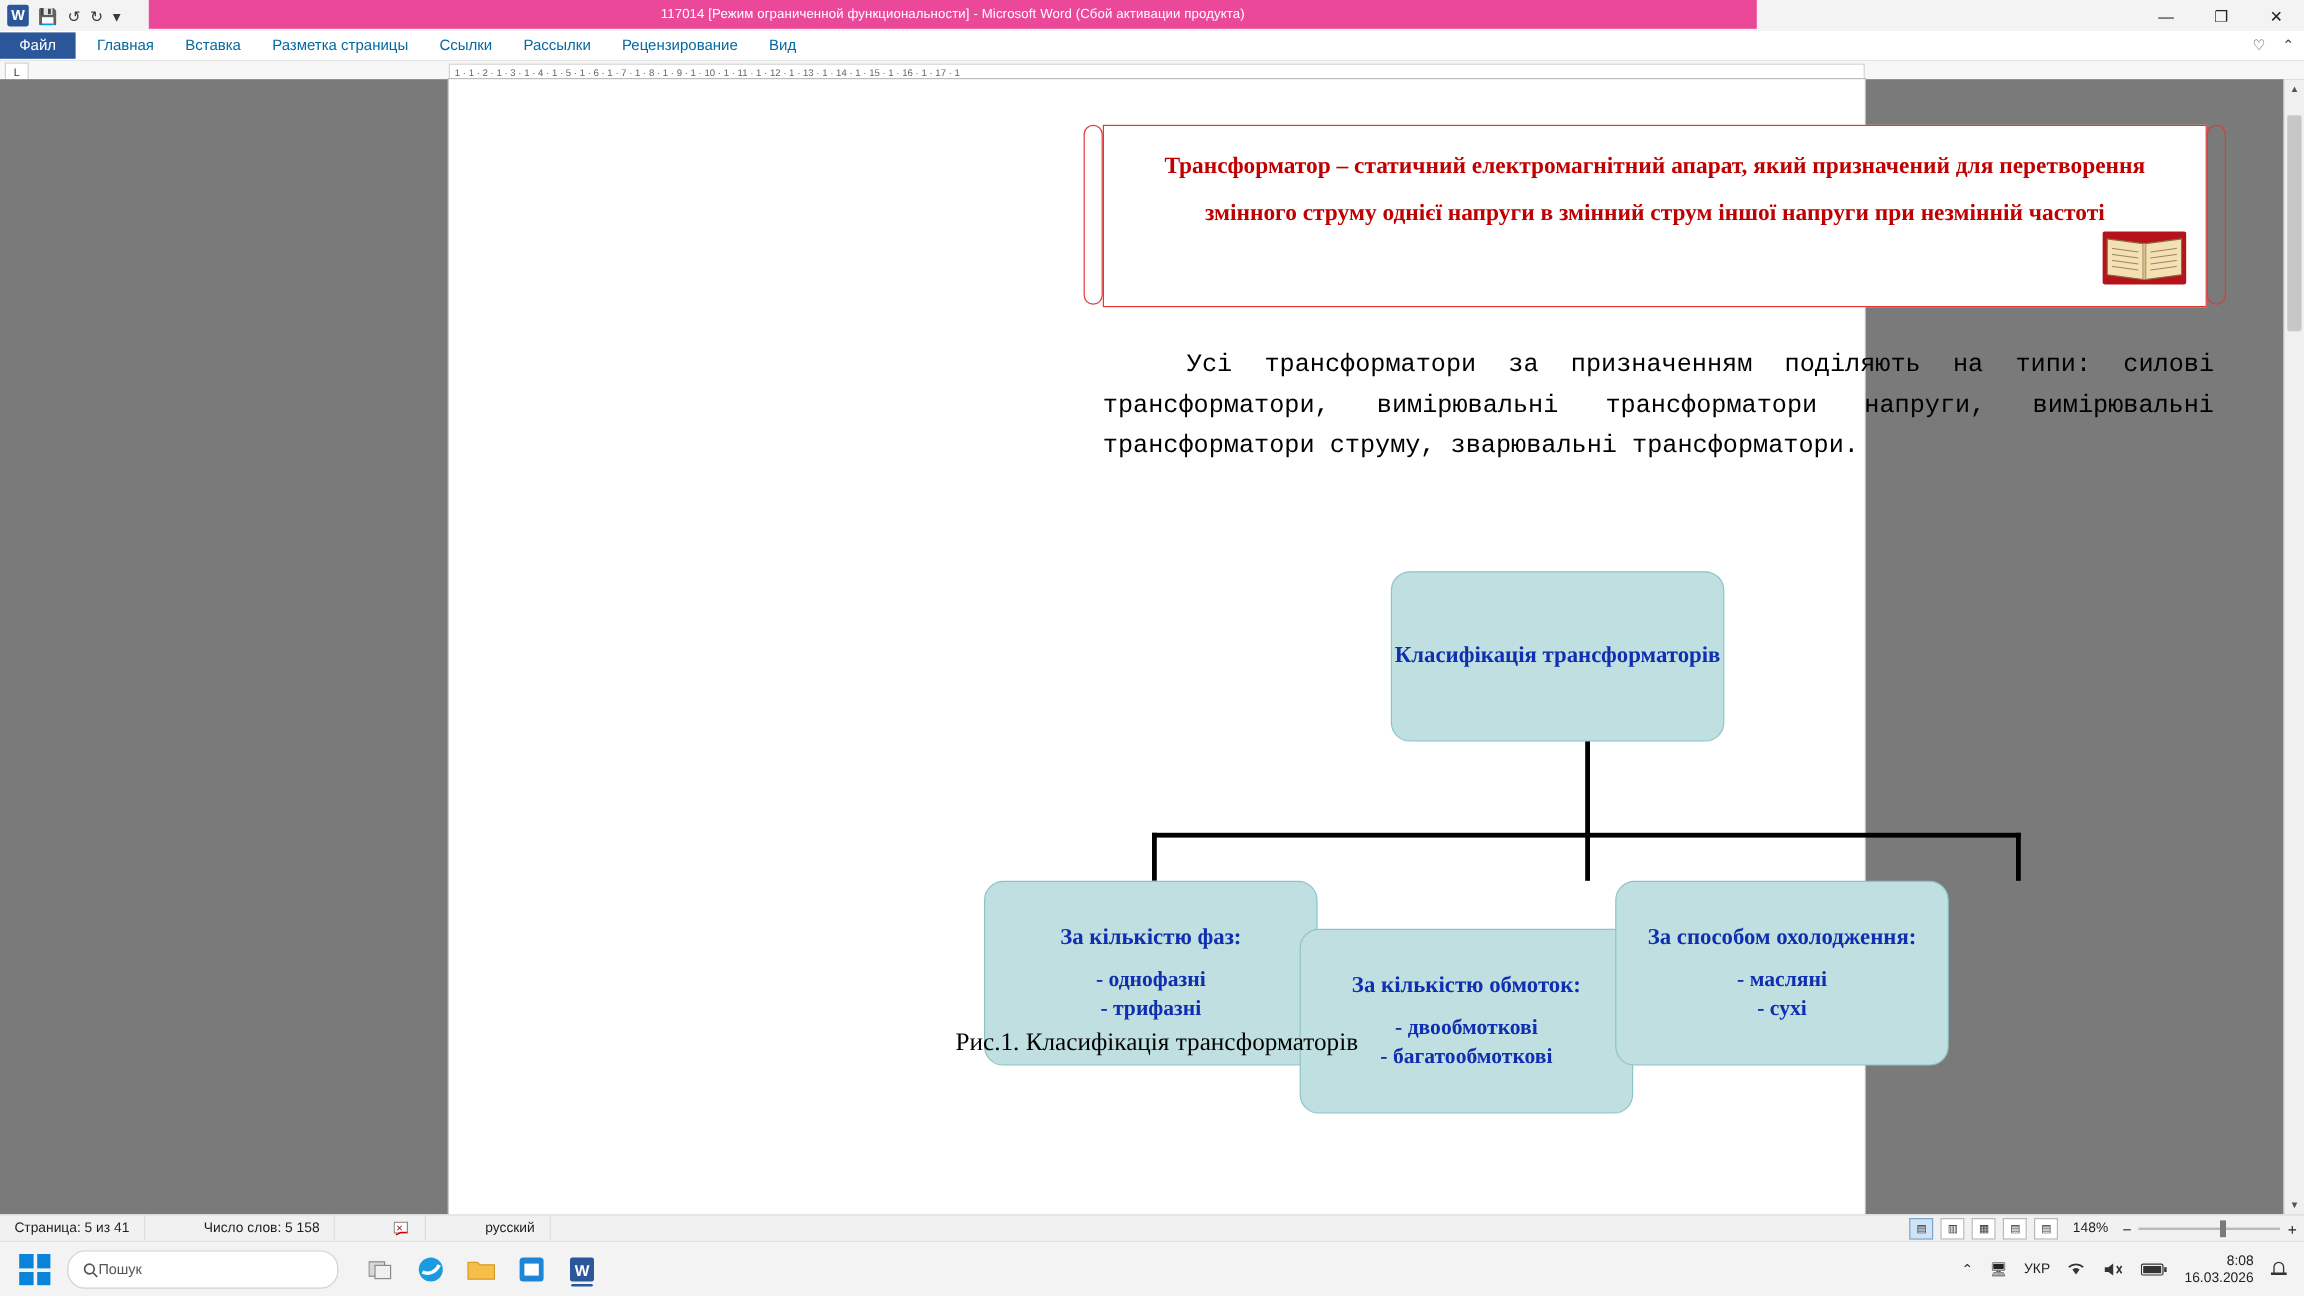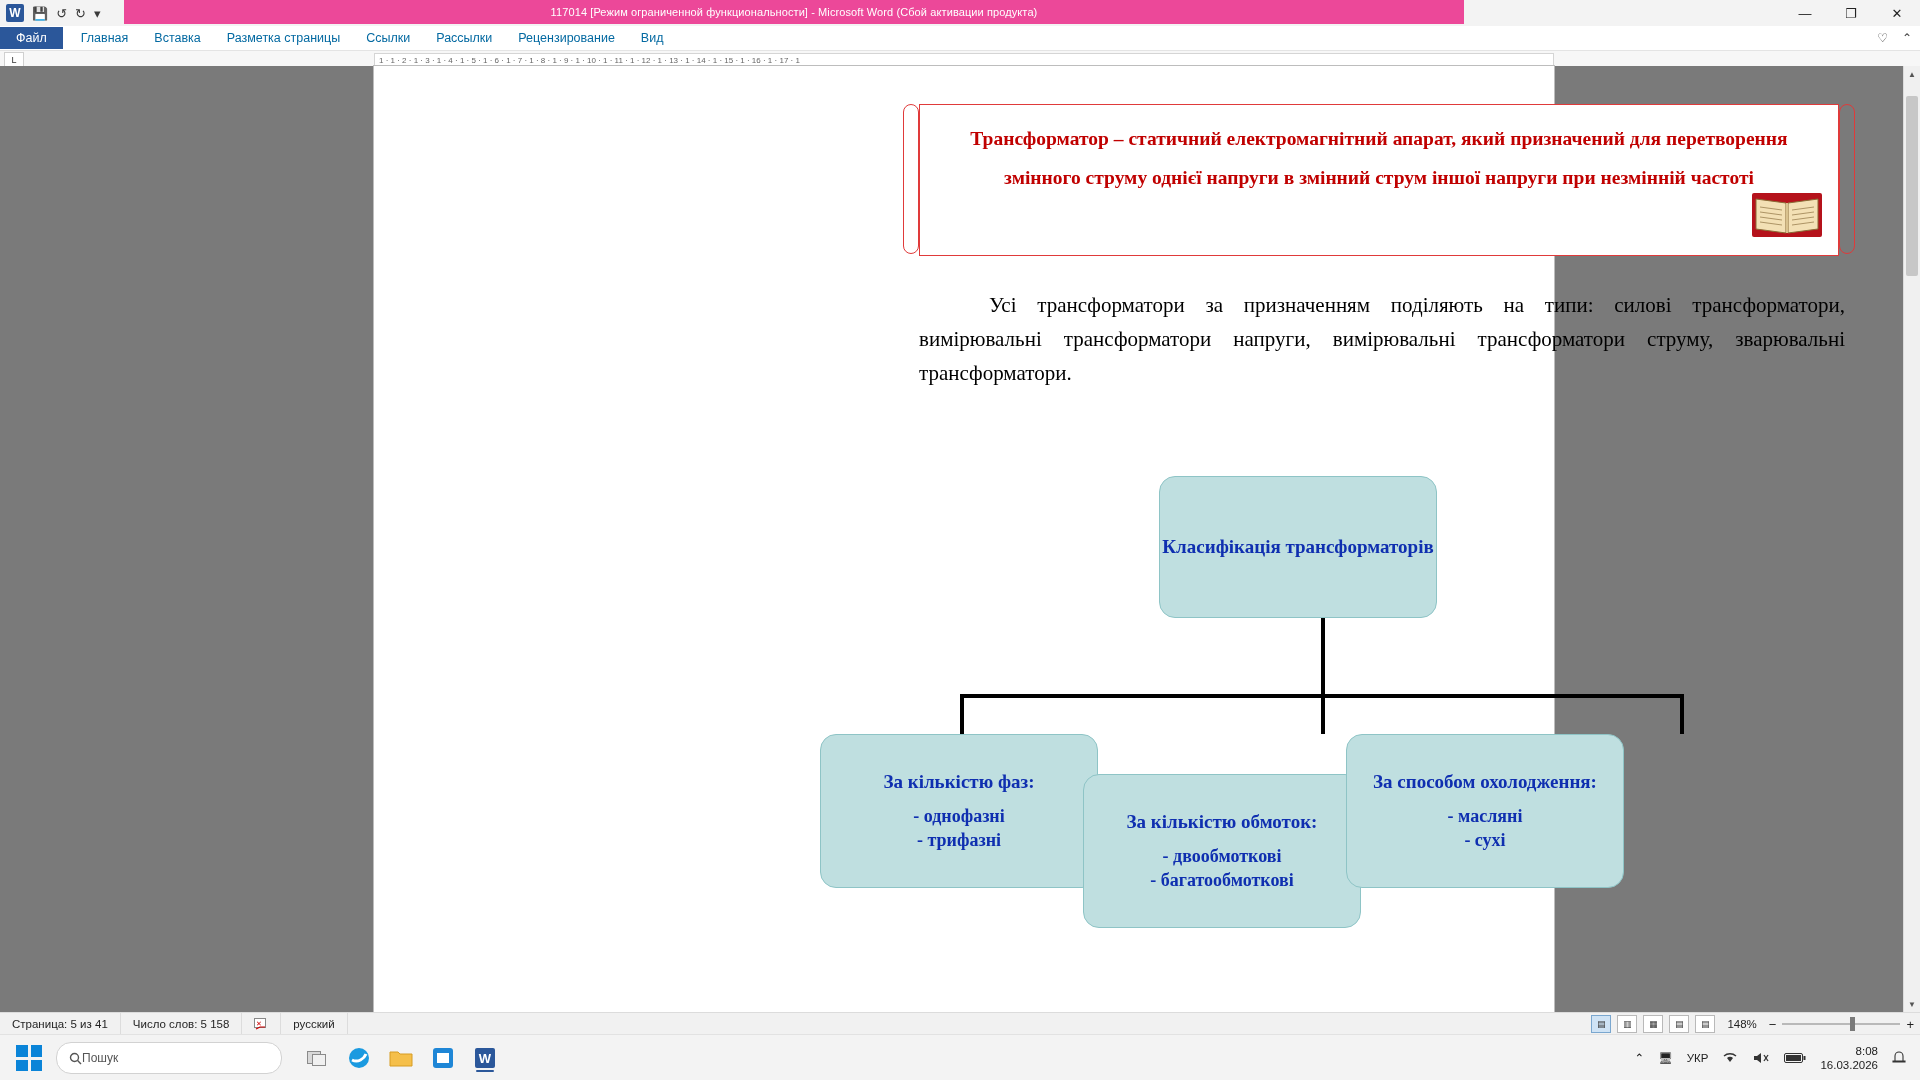--- a/index.html
+++ b/index.html
@@ -86,21 +86,21 @@
   .callout p{
     margin:0;padding:14px 28px 0 28px;text-align:center;color:#c00000;font-weight:bold;
     font-family:"Liberation Serif", serif;font-size:19.5px;line-height:2.02;
   }
   .book-icon{
     position:absolute;right:16px;bottom:16px;width:70px;height:48px;
   }
   
   .bodytext{
     position:absolute;left:545px;top:222px;width:926px;
-    font-family:Liberation Serif, serif;font-size:21px;color:#000;
+    font-family:Liberation Mono, monospace;font-size:21px;color:#000;
     text-align:justify;line-height:1.62;
   }
   .bodytext .ind{display:block;text-indent:70px;}
   
   .diagram{position:absolute;left:374px;top:380px;width:1180px;height:420px;}
   .node{
     position:absolute;background:#bfdfe0;border:1px solid #8ec4c6;border-radius:16px;
     font-family:"Liberation Serif", serif;color:#0f2fb0;font-weight:bold;text-align:center;
     display:flex;align-items:center;justify-content:center;
   }
@@ -108,21 +108,21 @@
   .node .t{font-size:19px;line-height:1.28;}
   .node .sub{font-size:18px;line-height:1.34;margin-top:10px;}
   .line{position:absolute;background:#000000;}
   .caption{
     position:absolute;left:374px;top:790px;width:1180px;text-align:center;
     font-family:"Liberation Serif", serif;font-size:21px;color:#000;
   }
   
   .statusbar{
     position:absolute;left:0;top:1012px;width:1920px;height:22px;background:#f1f1f1;
-    border-top:1px solid #dcdcdc;display:flex;align-items:center;font-size:11.5px;color:#1f1f1f;
+    border-top:1px solid #dcdcdc;display:flex;align-items:center;font-size:11.5px;color:#1f1f1f;gap:37px;
   }
   .statusbar .cell{padding:0 12px;border-right:1px solid #dcdcdc;height:22px;display:flex;align-items:center;gap:6px;}
   .status-right{position:absolute;right:6px;top:0;height:22px;display:flex;align-items:center;gap:6px;}
   .viewbtn{width:18px;height:16px;border:1px solid #b9b9b9;background:#fff;display:flex;align-items:center;justify-content:center;font-size:9px;color:#333;}
   .viewbtn.active{background:#cfe3f5;border-color:#7aa7cf;}
   .zoomslider{width:118px;height:16px;position:relative;}
   .zoomslider .track{position:absolute;top:7px;left:0;width:118px;height:2px;background:#b9b9b9;}
   .zoomslider .knob{position:absolute;top:1px;left:68px;width:5px;height:14px;background:#7a7a7a;}
   
   .taskbar{
@@ -242,20 +242,21 @@
 
       <div class="node" style="left:598px;top:288px;width:276px;height:152px;">
         <div class="inner">
           <div class="t">За способом охолодження:</div>
           <div class="sub" style="white-space:pre-line;">- масляні
 - сухі</div>
         </div>
       </div>
     </div>
 
+    <div class="caption" style="left:0;width:1180px;">Рис.1. Класифікація трансформаторів</div>
   </div>
 
   <div class="vscroll">
     <div class="arrow up">▲</div>
     <div class="thumb"></div>
     <div class="arrow dn">▼</div>
   </div>
 </div>
 
 <div class="statusbar">

